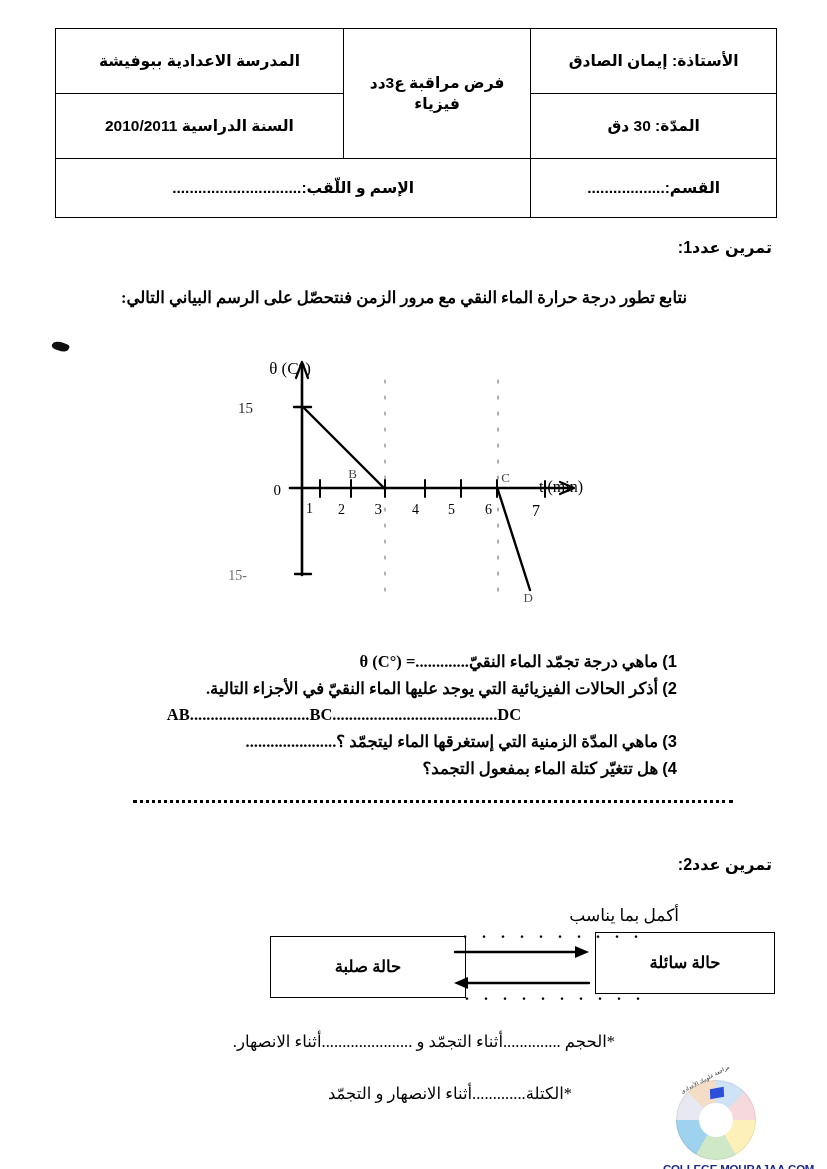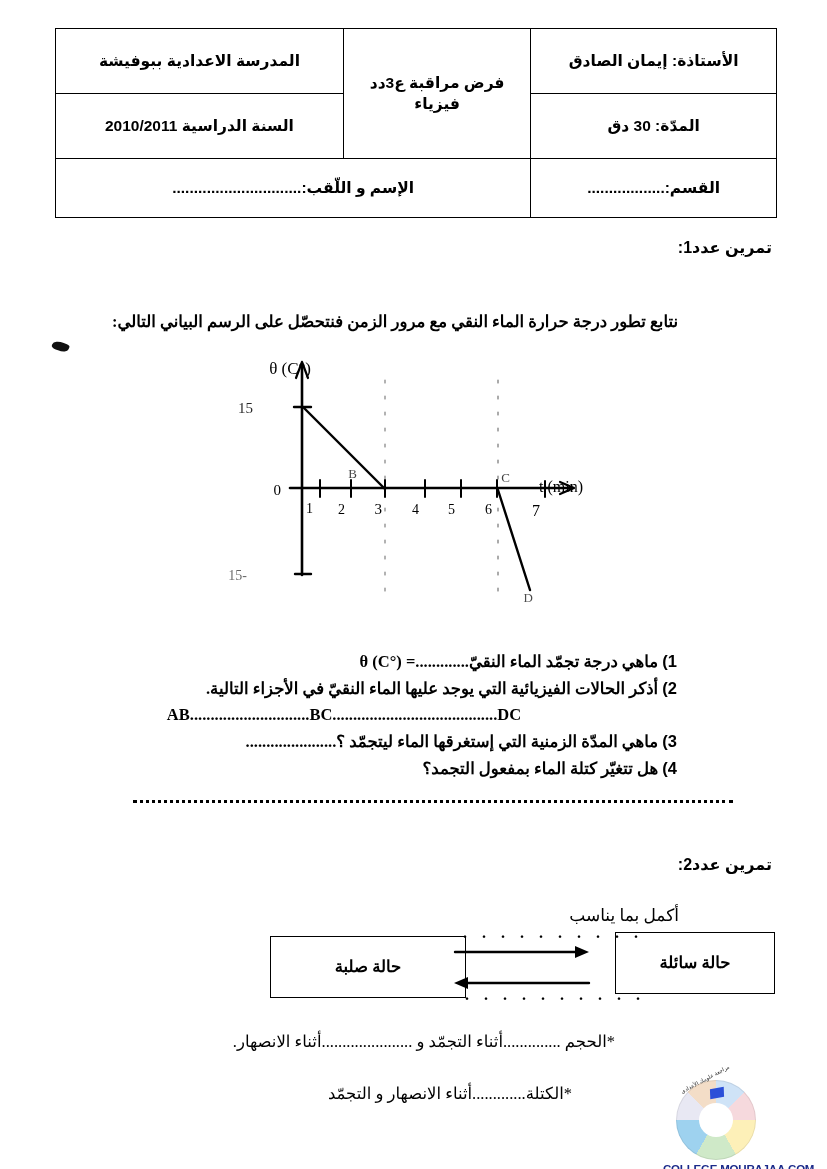--- a/index.html
+++ b/index.html
@@ -62,21 +62,21 @@
   #ex2-heading { right: 55px; top: 855px; }
 
   .body-line {
     position: absolute;
     direction: rtl;
     font-size: 16.5px;
     font-weight: bold;
     white-space: nowrap;
     font-family: "Liberation Serif", "DejaVu Serif", serif;
   }
-  #ex1-intro { right: 149px; top: 288px; margin-top: 24px; }
+  #ex1-intro { right: 140px; top: 288px; }
   #ex2-intro { right: 148px; top: 905px; font-weight: normal; font-size: 17px;}
 
   
   .graph-wrap {
     position: absolute;
     left: 185px;
     top: 340px;
     width: 500px;
     height: 265px;
   }
@@ -147,21 +147,21 @@
     display: flex;
     align-items: center;
     justify-content: center;
     font-size: 16.5px;
     font-weight: bold;
     direction: rtl;
     background: #fff;
     font-family: "Liberation Serif", "DejaVu Serif", serif;
   }
   #box-solid  { left: 5px;   top: 8px; width: 196px; }
-  #box-liquid { right: 2px;  top: 4px; width: 160px; }
+  #box-liquid { right: 2px;  top: 4px; width: 180px; }
   .arrows-svg { position: absolute; left: 186px; top: 0px; }
   .arrow-dots {
     position: absolute;
     font-size: 16px;
     letter-spacing: 5.5px;
     font-weight: bold;
     color: #000;
     white-space: nowrap;
   }
   #dots-top    { left: 198px; top: -4px; }

